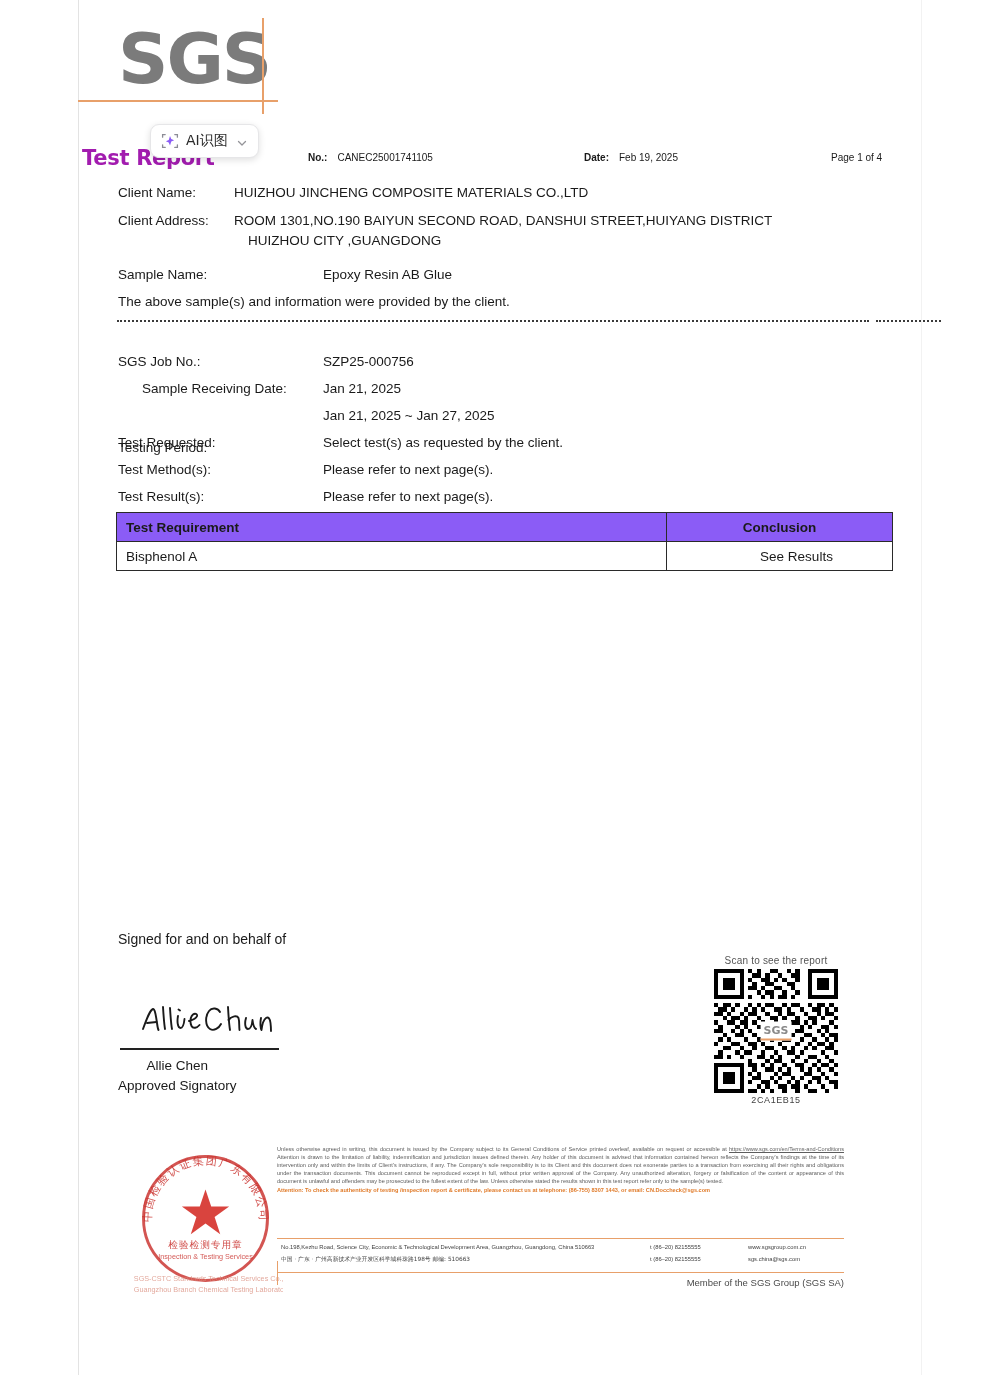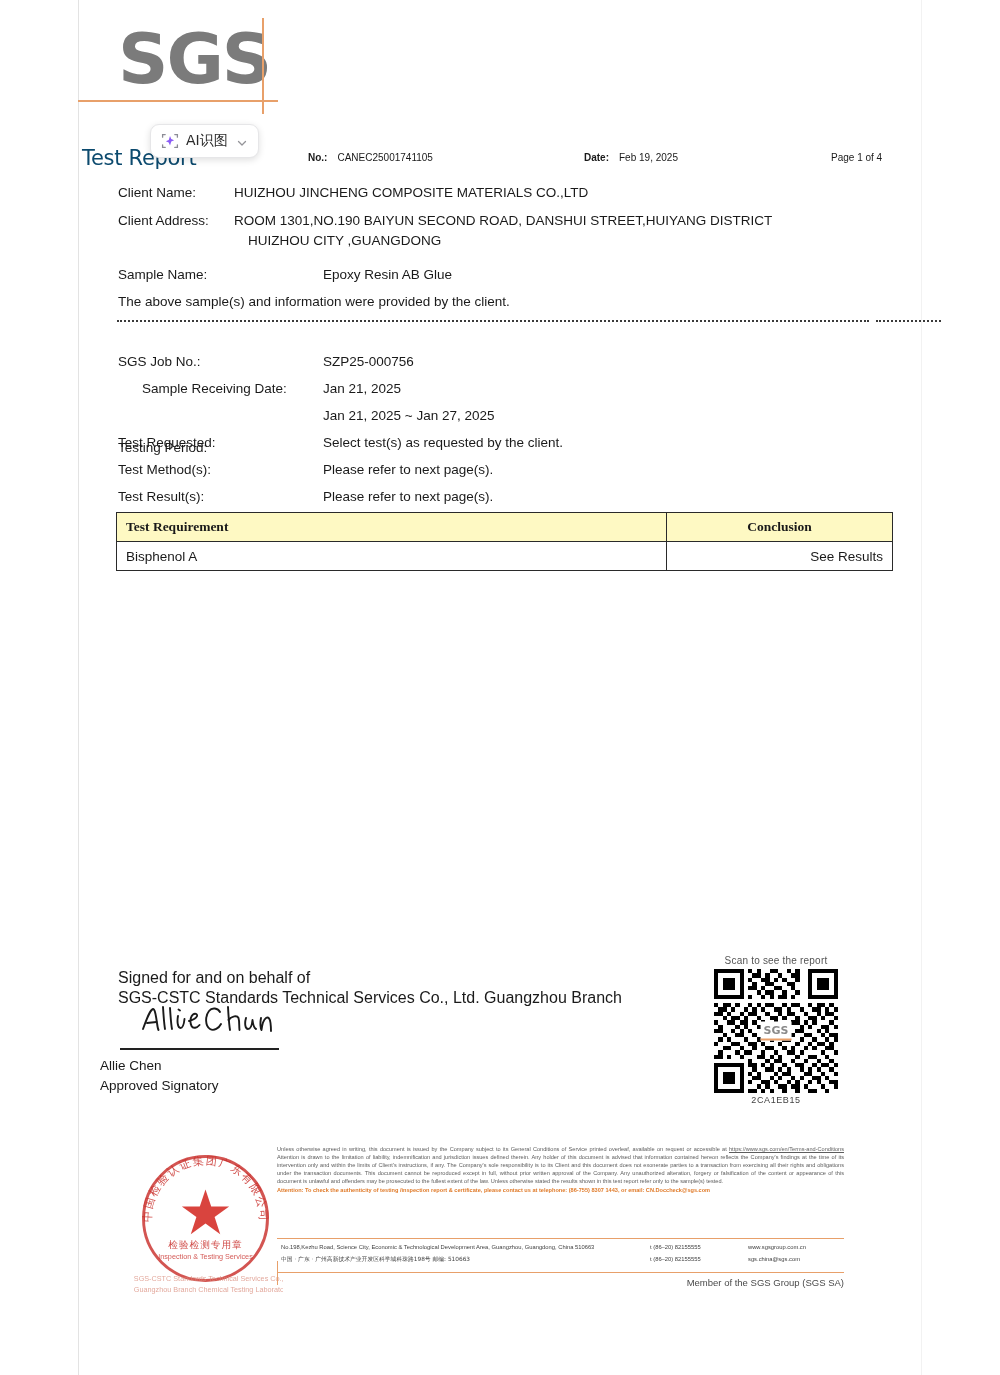--- a/index.html
+++ b/index.html
@@ -68,24 +68,24 @@
     font-size: 14px; color: #2b2b2b;
     font-family: "DejaVu Sans", sans-serif;
     white-space: nowrap;
   }
   .ai-chev { width: 12px; height: 12px; margin-left: 2px; opacity: .65; }
 
   
   .doc { position: absolute; left: 0; top: 0; width: 1000px; }
   .title-report {
     position: absolute; left: 82px; top: 146px;
-    font-size: 21px; font-weight: normal;
+    font-size: 21px; font-weight: bold;
     font-family: "DejaVu Sans", sans-serif;
     letter-spacing: -0.3px;
-    color: #0c4a6e;
+    color: #a21caf;
   }
   .hdr-row {
     position: absolute; left: 308px; top: 152px;
     width: 610px; height: 20px;
     font-size: 10px;
   }
   .hdr-row .k { font-weight: bold; }
   .hdr-no { position: absolute; left: 0; top: 0; }
   .hdr-no .v { margin-left: 10px; }
   .hdr-date { position: absolute; left: 276px; top: 0; }
@@ -111,35 +111,35 @@
     width: 777px;
     border-collapse: collapse;
     font-size: 13.5px;
   }
   .rtable th, .rtable td {
     border: 1px solid #2a2a2a;
     padding: 6px 9px;
     text-align: left;
     height: 29px;
   }
-  .rtable th { background: #fef9c3; font-weight: bold; font-family: Liberation Serif, serif; }
+  .rtable th { background: #8b5cf6; font-weight: bold; }
   .rtable .c-conc { width: 226px; text-align: center; }
-  .rtable td.c-conc { text-align: right; padding-left: 43px; }
-
-  
-  .sig-block { position: absolute; left: 118px; top: 968px; font-size: 16px; line-height: 20px; }
+  .rtable td.c-conc { text-align: center; padding-left: 43px; }
+
+  
+  .sig-block { position: absolute; left: 118px; top: 929px; font-size: 14px; line-height: 20px; }
   .sig-img {
     position: absolute; left: 140px; top: 1002px;
     width: 140px; height: 36px;
   }
   .sig-rule {
     position: absolute; left: 120px; top: 1048px;
     width: 159px; height: 2px; background: #222;
   }
-  .sig-name { position: absolute; left: 100px; top: 1056px; font-size: 13.5px; line-height: 20px; }
+  .sig-name { position: absolute; left: 118px; top: 1056px; font-size: 13.5px; line-height: 20px; text-align: center; }
 
   
   .qr-wrap { position: absolute; left: 708px; top: 955px; width: 136px; }
   .qr-cap { font-size: 10px; color: #555; text-align: center; margin-bottom: 3px; letter-spacing: .2px;}
   .qr-code { position: relative; width: 128px; height: 124px; margin: 0 auto; }
   .qr-id { font-size: 9px; color: #444; text-align: center; margin-top: 2px; letter-spacing: .6px; }
   .qr-sgs {
     position: absolute; left: 50%; top: 50%;
     transform: translate(-50%,-50%);
     background: #fff; padding: 2px 3px;
@@ -281,21 +281,20 @@
       <tbody>
         <tr>
           <td>Bisphenol A</td>
           <td class="c-conc">See Results</td>
         </tr>
       </tbody>
     </table>
 
     <div class="sig-block">
       <div>Signed for and on behalf of</div>
-      <div>SGS-CSTC Standards Technical Services Co., Ltd. Guangzhou Branch</div>
     </div>
 
     <div class="sig-img">
       <svg viewBox="0 0 140 36" width="140" height="36">
         <g fill="none" stroke="#1a1a1a" stroke-width="1.9" stroke-linecap="round" stroke-linejoin="round">
           <path d="M3 27 C7 16, 10 8, 13 7 C15 7, 16 14, 17 21 C17.5 25, 18 27, 18.5 28"></path>
           <path d="M7 21 L16.5 20"></path>
           <path d="M23 5 C23.5 13, 24 21, 25 27"></path>
           <path d="M30 6 C30.5 14, 31 22, 32 27"></path>
           <path d="M38 14 C37 19, 37.5 26, 40.5 26 C43 26, 44 22, 44.5 17"></path>

